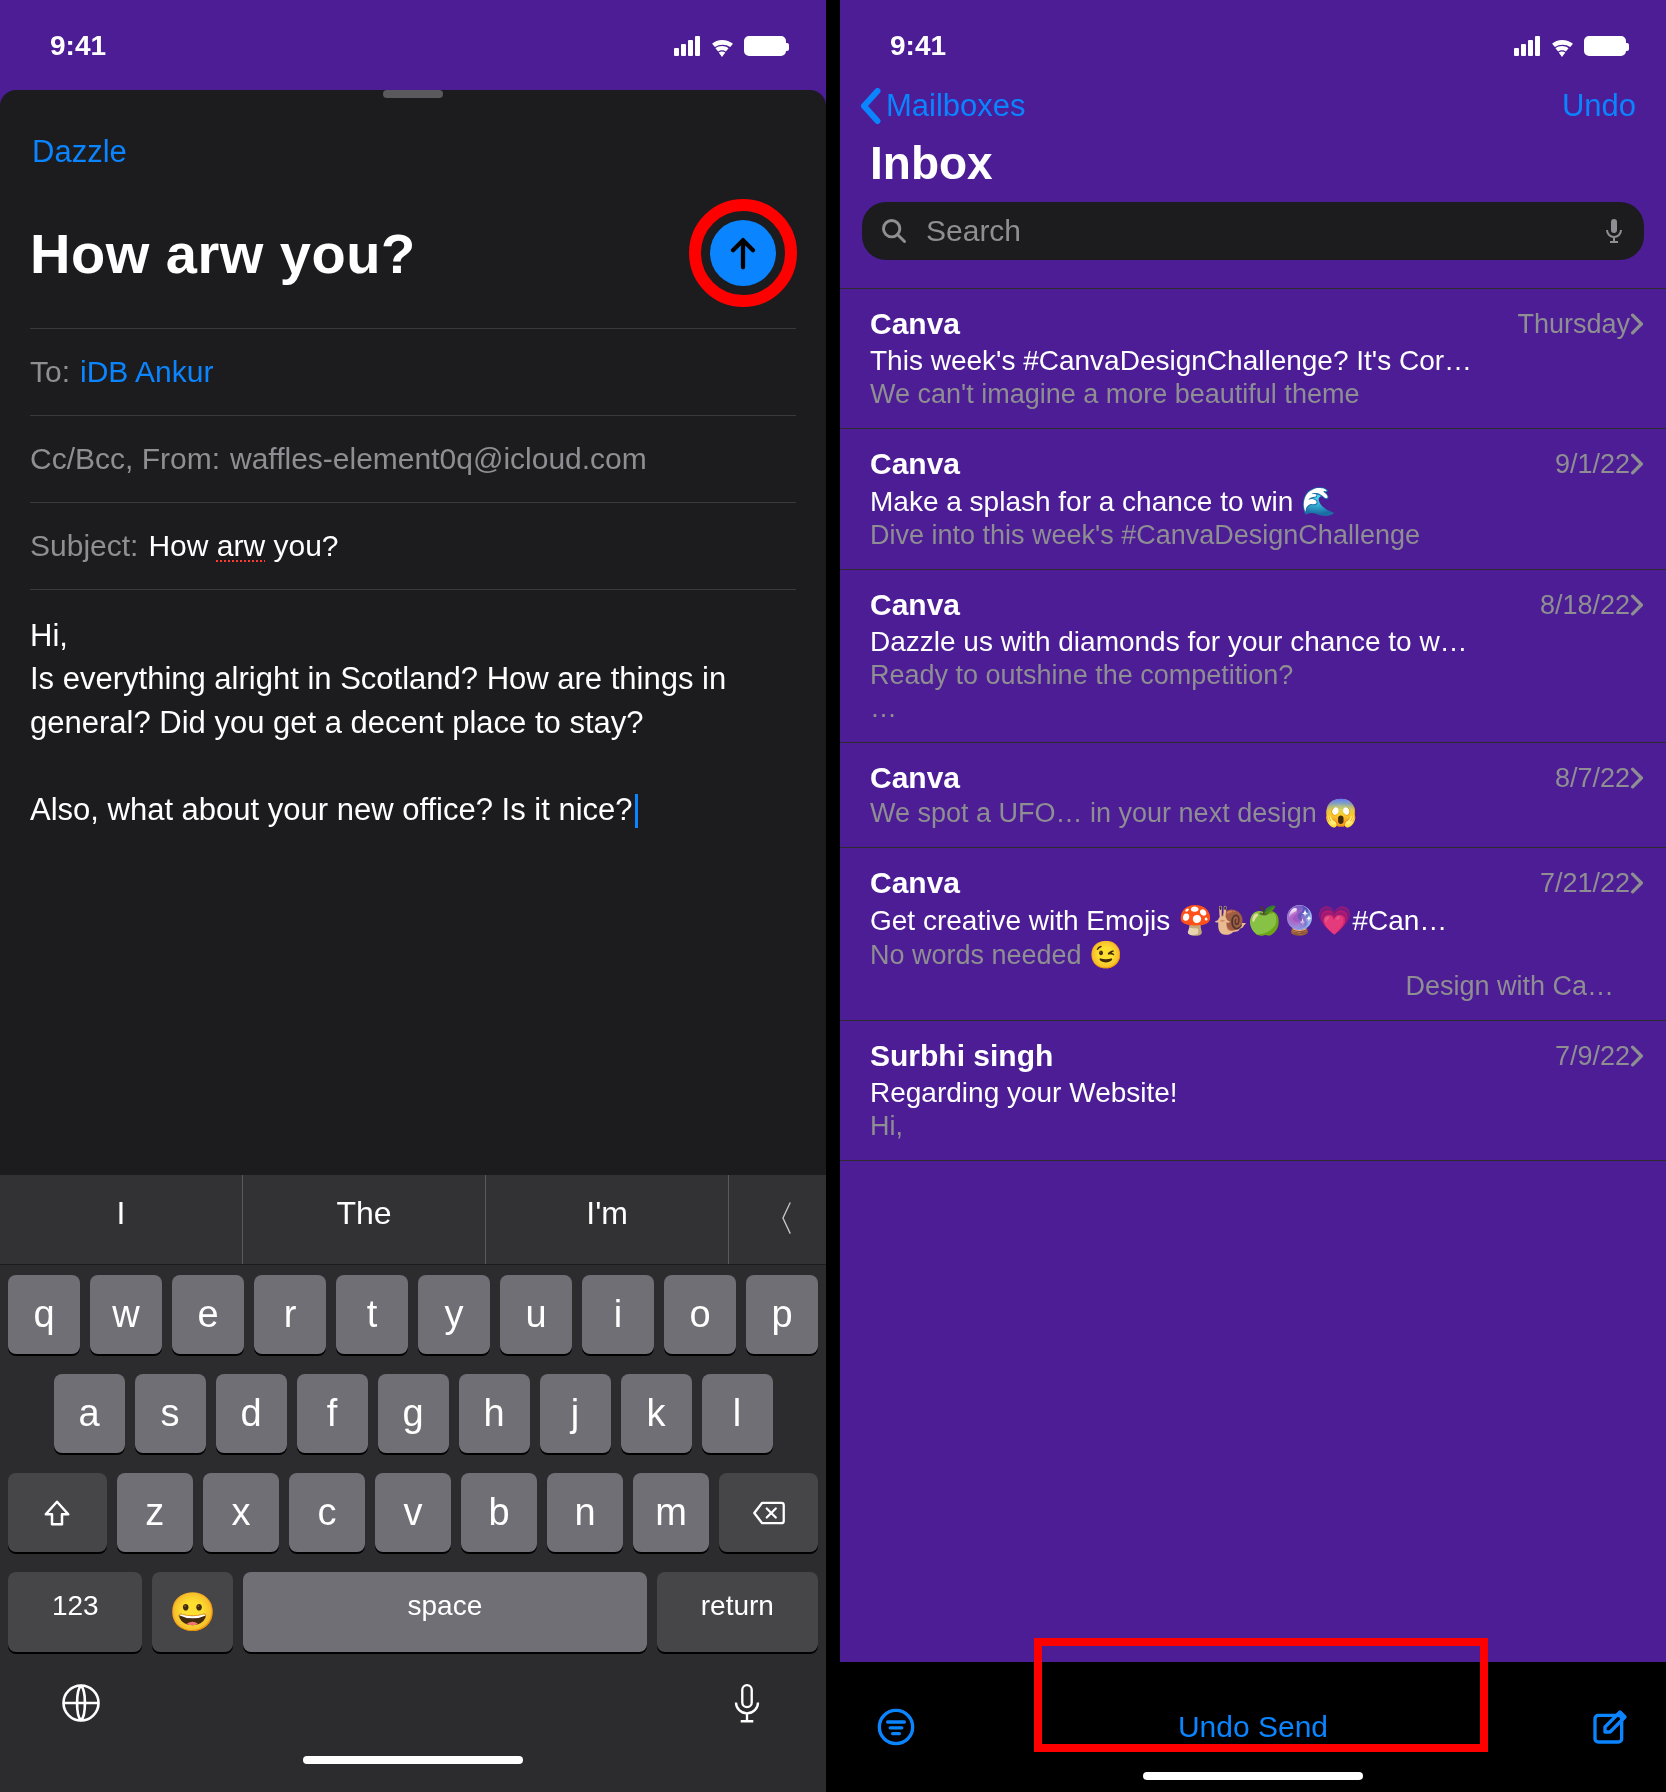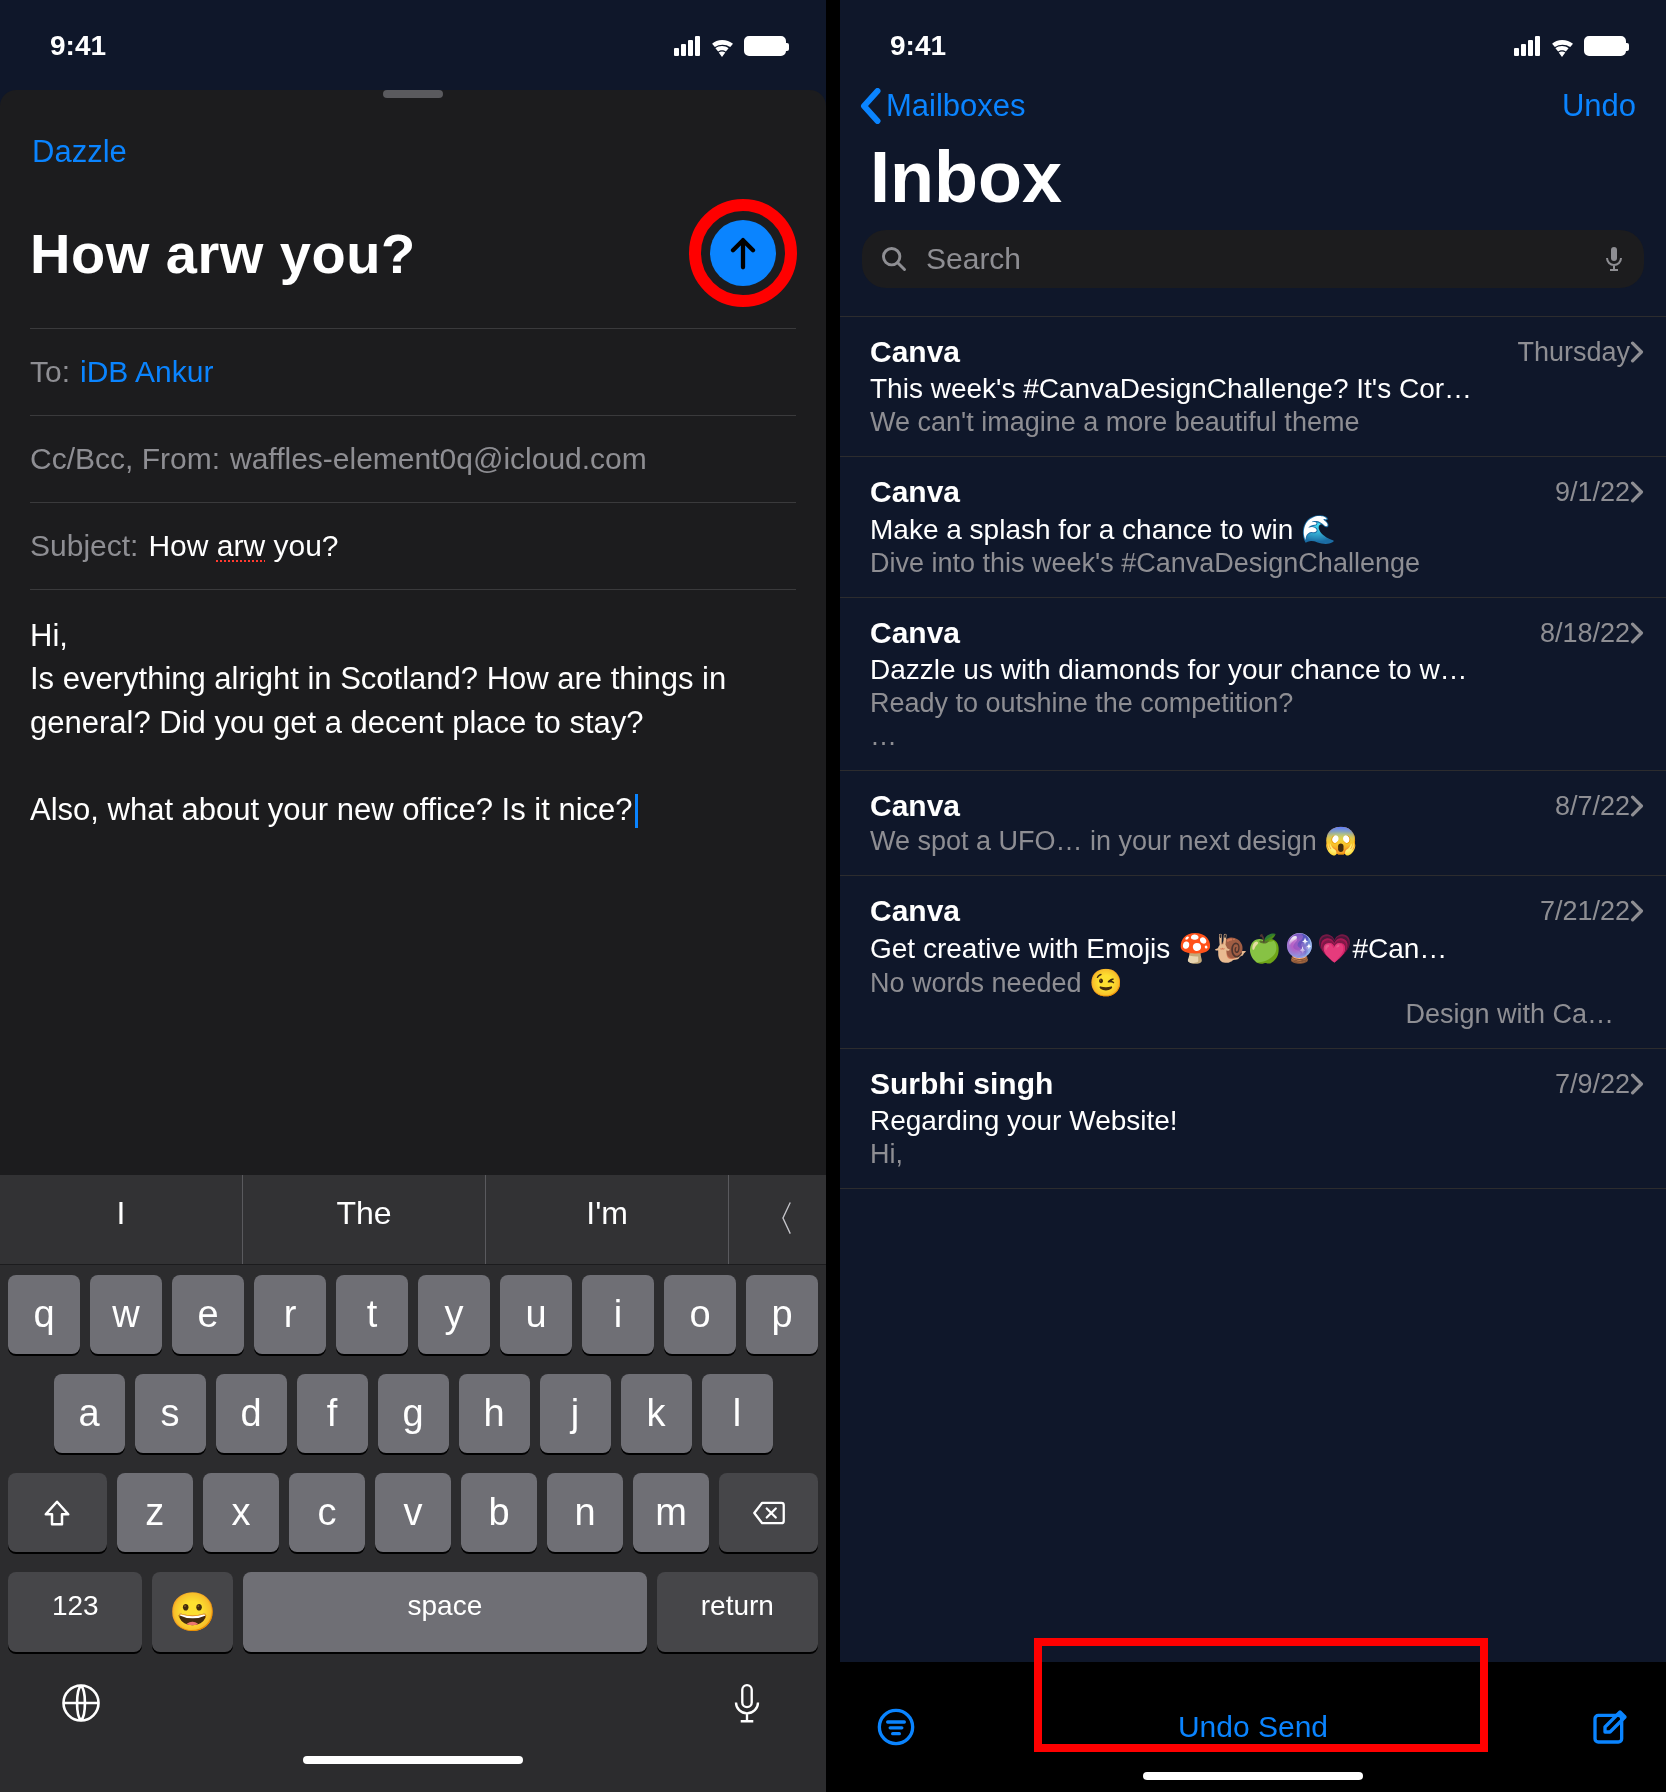--- a/index.html
+++ b/index.html
@@ -1,17 +1,17 @@
 <!DOCTYPE html>
 <html><head>
 <meta charset="utf-8">
 <style>
   * { margin: 0; padding: 0; box-sizing: border-box; font-family: -apple-system, "SF Pro Display", "Helvetica Neue", sans-serif; }
   body { background: #000; display: flex; gap: 14px; width: 1666px; height: 1792px; padding: 0; }
-  .phone { position: relative; background: #0f172a; width: 826px; height: 1792px; overflow: hidden; }
+  .phone { position: relative; background: #4c1d95; width: 826px; height: 1792px; overflow: hidden; }
   .status-bar { display: flex; justify-content: space-between; align-items: center; padding: 24px 40px 10px 50px; height: 78px; }
   .status-time { color: #fff; font-weight: 600; font-size: 28px; }
   .status-icons { display: flex; gap: 8px; align-items: center; }
   .cellular { display: flex; gap: 2px; align-items: flex-end; }
   .cellular span { background: #fff; width: 5px; border-radius: 1px; }
   .cellular span:nth-child(1){height:8px} .cellular span:nth-child(2){height:12px}
   .cellular span:nth-child(3){height:16px} .cellular span:nth-child(4){height:20px}
   .battery { width: 42px; height: 20px; border: 2px solid #fff; border-radius: 5px; background: #fff; position: relative; }
   .battery::after { content:""; position:absolute; right:-5px; top:5px; width:3px; height:8px; background:#fff; border-radius:0 2px 2px 0;}
   
@@ -47,21 +47,21 @@
   .key.emoji { flex:0.9;}
   .key.space { flex:4.5; font-size:28px;}
   .key.return { flex:1.8; font-size:28px;}
   .kb-bottom { display:flex; justify-content:space-between; padding:20px 60px 10px;}
   .kb-bottom svg { stroke:#fff; fill:none;}
   .home-indicator { width:220px; height:8px; background:#fff; border-radius:4px; margin:20px auto 0;}
   
   .nav-row { display:flex; justify-content:space-between; align-items:center; padding:10px 30px 8px 18px;}
   .back { display:flex; align-items:center; gap:4px;}
   .nav-link { color:#0a84ff; font-size:31px;}
-  .inbox-title { color:#fff; font-size:72px; font-weight:700; padding:4px 30px 12px;}
+  .inbox-title { color:#fff; font-size:46px; font-weight:700; padding:4px 30px 12px;}
   .search-bar { background:#1c1c1e; border-radius:24px; display:flex; align-items:center; padding:12px 18px; margin:0 22px; gap:18px;}
   .search-bar .ph { color:#8e8e93; font-size:30px; flex:1;}
   .messages { margin-top:28px; }
   .msg { padding: 18px 22px 18px 30px; border-bottom:1px solid #2c2c2e; position:relative;}
   .msg:first-child { border-top:1px solid #2c2c2e;}
   .msg-top { display:flex; justify-content:space-between; align-items:center;}
   .msg-sender { color:#fff; font-size:30px; font-weight:700;}
   .msg-date-wrap { display:flex; align-items:center; }
   .msg-date { color:#8e8e93; font-size:27px;}
   .msg-subject { color:#fff; font-size:28px; margin-top:4px; white-space:nowrap; overflow:hidden; text-overflow:ellipsis;}

